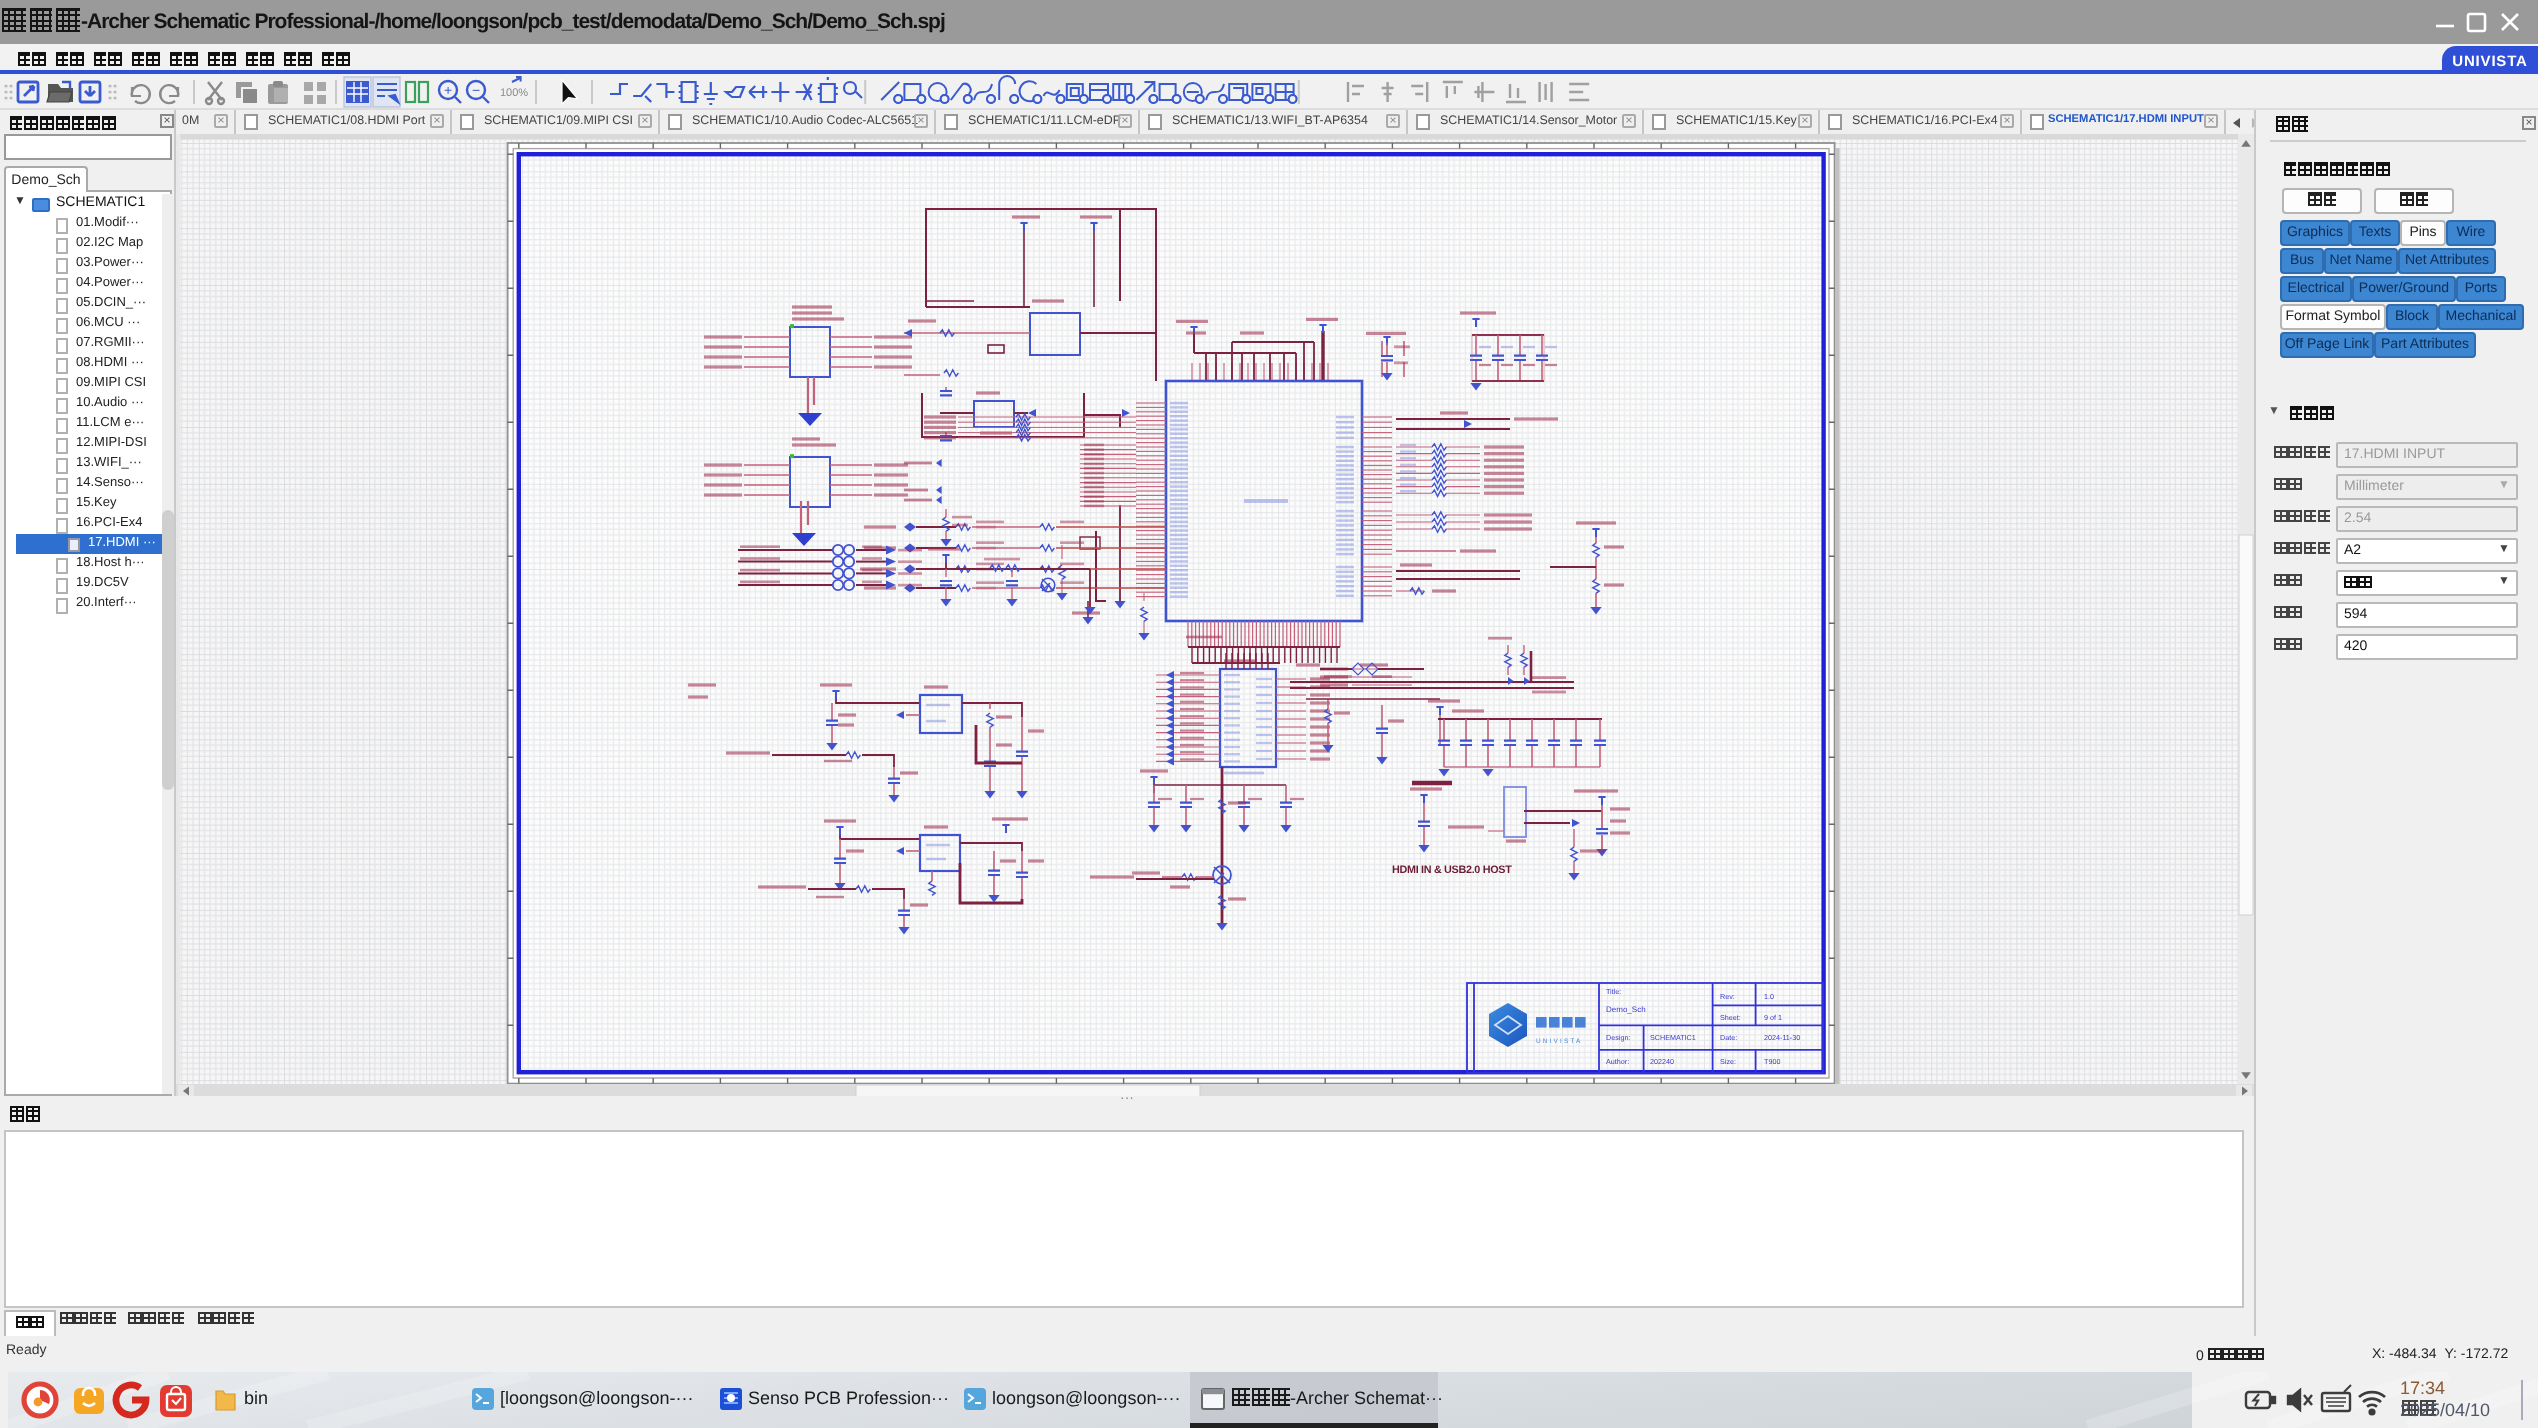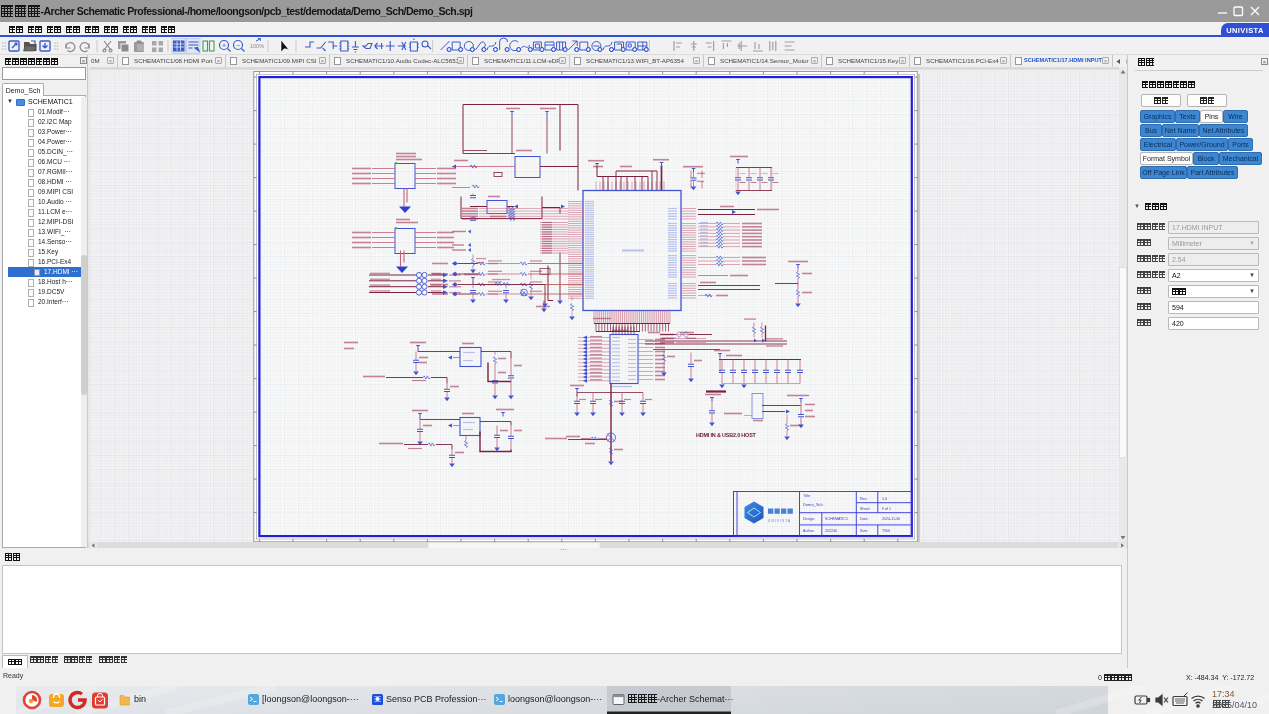--- a/index.html
+++ b/index.html
@@ -15,21 +15,21 @@
 #tabbar{left:88px;top:55px;width:1019px;height:11.5px;background:#ececec;border-bottom:1px solid #c9c9c9}
 .tab{position:absolute;top:0;height:11.5px;border-right:1px solid #c6c6c6;font-size:6.2px;color:#444;background:#efefef;white-space:nowrap;overflow:hidden}
 .tab .tx{position:absolute;left:16px;top:2px}
 .tab .ic{position:absolute;left:4px;top:1.5px;width:7px;height:8px;border:1px solid #999;background:#fff}
 .tab .cl{position:absolute;right:3px;top:2px;width:7px;height:7px;border:1px solid #aaa;border-radius:1px;color:#888;font-size:6px;line-height:6px;text-align:center}
 #leftpanel{left:0;top:55px;width:88px;height:495px;background:#f0f0f0;border-right:1px solid #c9c9c9}
 #rightpanel{left:1127px;top:55px;width:142px;height:617px;background:#f0f0f0;border-left:1px solid #c9c9c9;font-size:7px}
 #loglabel{left:4px;top:553px;font-size:8px;color:#111}
 #logbox{left:2px;top:565px;width:1120px;height:89px;background:#fff;border:1px solid #c4c4c4}
 #statusbar{left:0;top:668px;width:1269px;height:18px;background:#f0f0f0}
-#taskbar{left:16px;top:686px;width:1092px;height:28px;background:linear-gradient(175deg,#e8ebee 0%,#dde1e5 40%,#cfd4d9 100%)}
+#taskbar{left:4px;top:686px;width:1092px;height:28px;background:linear-gradient(175deg,#e8ebee 0%,#dde1e5 40%,#cfd4d9 100%)}
 .tsktxt{position:absolute;top:7.5px;font-size:9px;color:#1a1a1a;white-space:nowrap}
 .cj{display:inline-block;vertical-align:-8%;background:repeating-linear-gradient(0deg,currentColor 0 1px,transparent 1px 2.6px),repeating-linear-gradient(90deg,currentColor 0 1px,transparent 1px 3.1px),linear-gradient(currentColor,currentColor) left top/100% 1px no-repeat}.s65{width:6.3px;height:6.3px;margin:0 .4px}.s7{width:6.8px;height:6.8px;margin:0 .5px}.s75{width:7.3px;height:7.3px;margin:0 .5px}.s8{width:7.8px;height:7.8px;margin:0 .5px}.s85{width:8.3px;height:8.3px;margin:0 .5px}.s9{width:9px;height:9px;margin:0 .5px}.s11{width:11.5px;height:11.5px;margin:0 1px}</style></head><body>
 <div class="abs" id="titlebar">
     <div class="t"><i class="cj s11"></i><i class="cj s11"></i><i class="cj s11"></i>-Archer Schematic Professional-/home/loongson/pcb_test/demodata/Demo_Sch/Demo_Sch.spj</div>
 <svg class="abs" style="right:3px;top:0" width="50" height="22">
       <g stroke="#fff" stroke-width="1.3" fill="none">
 <path d="M2 13 h9"></path>
         <rect x="18" y="7" width="8.5" height="8.5" rx="1"></rect>
         <path d="M35 7 l8 8 M43 7 l-8 8"></path>
       </g>

